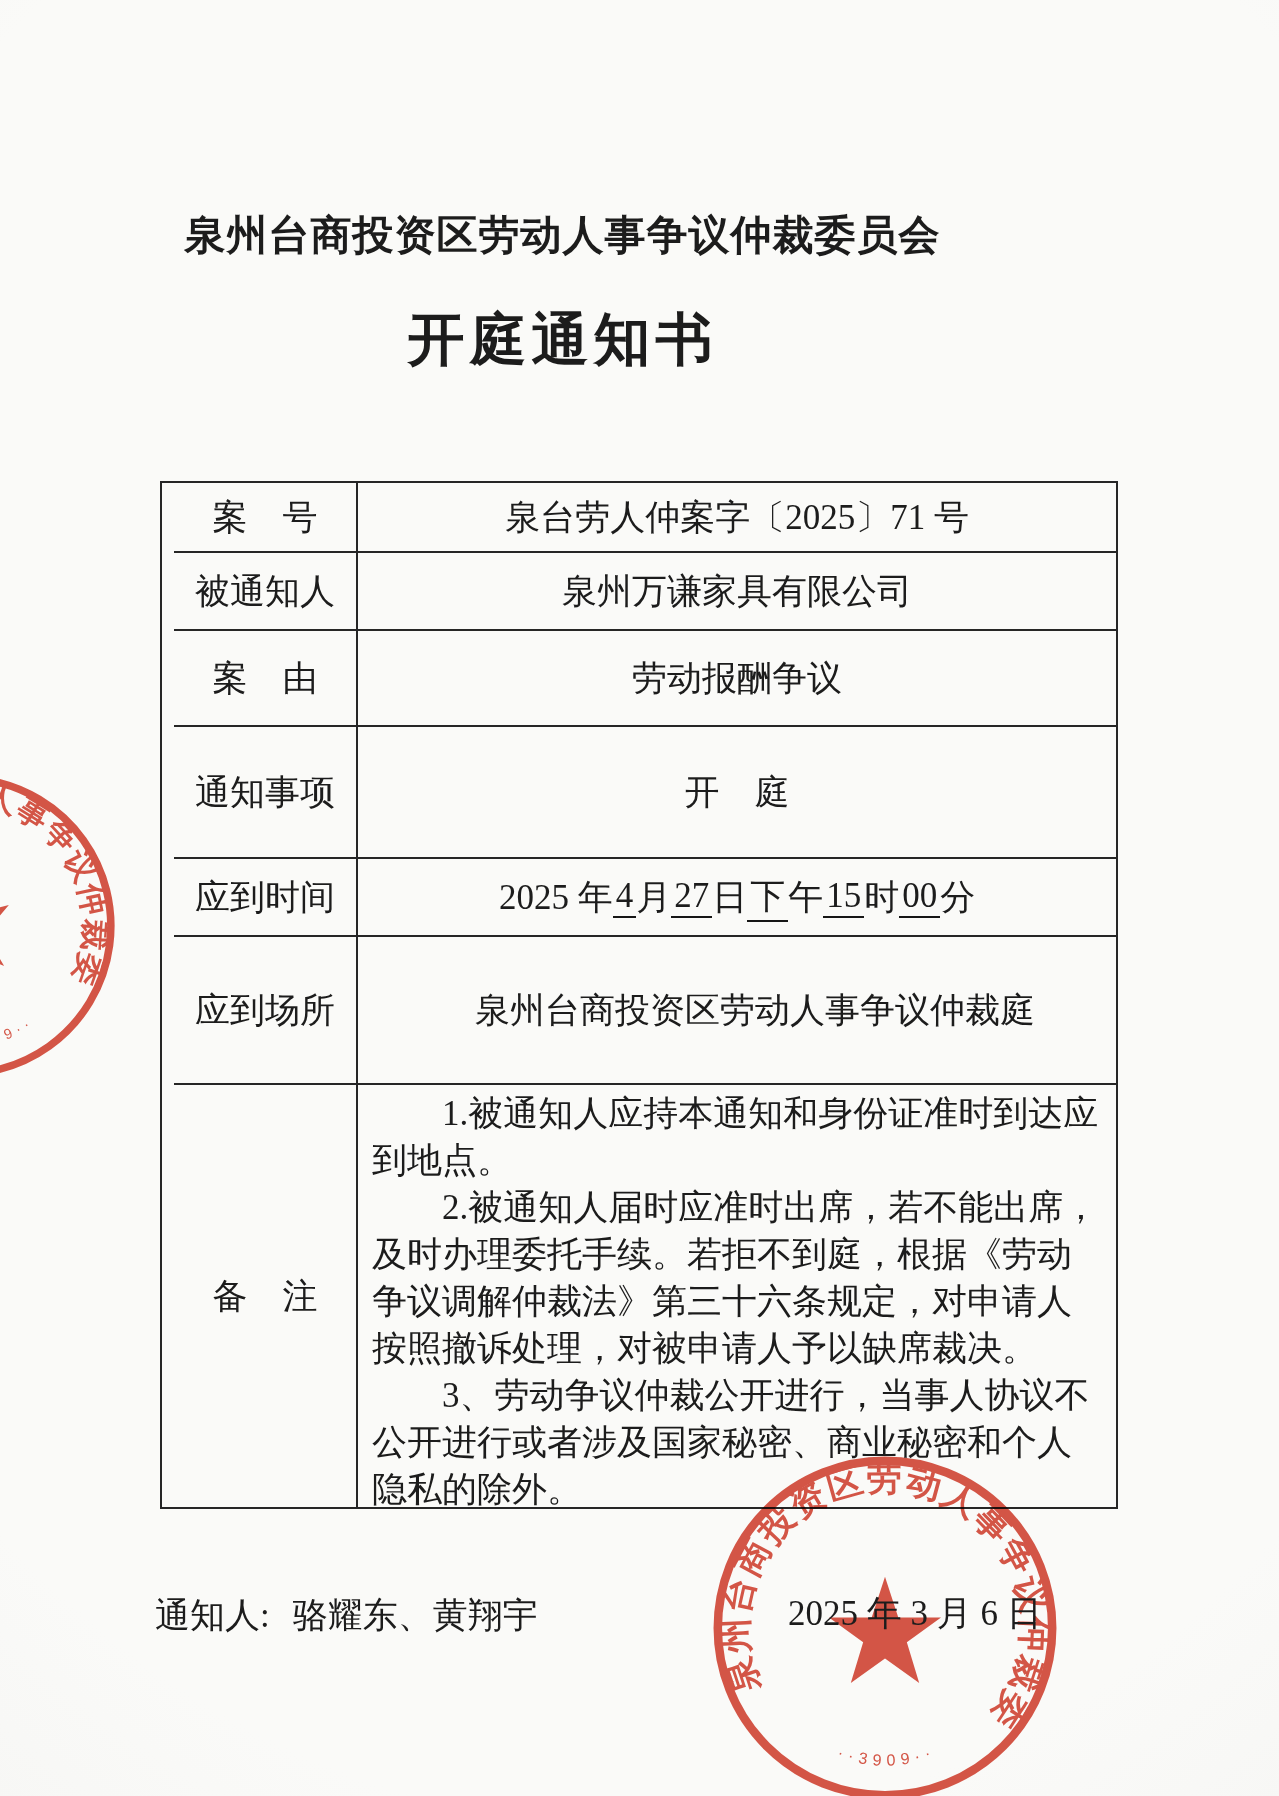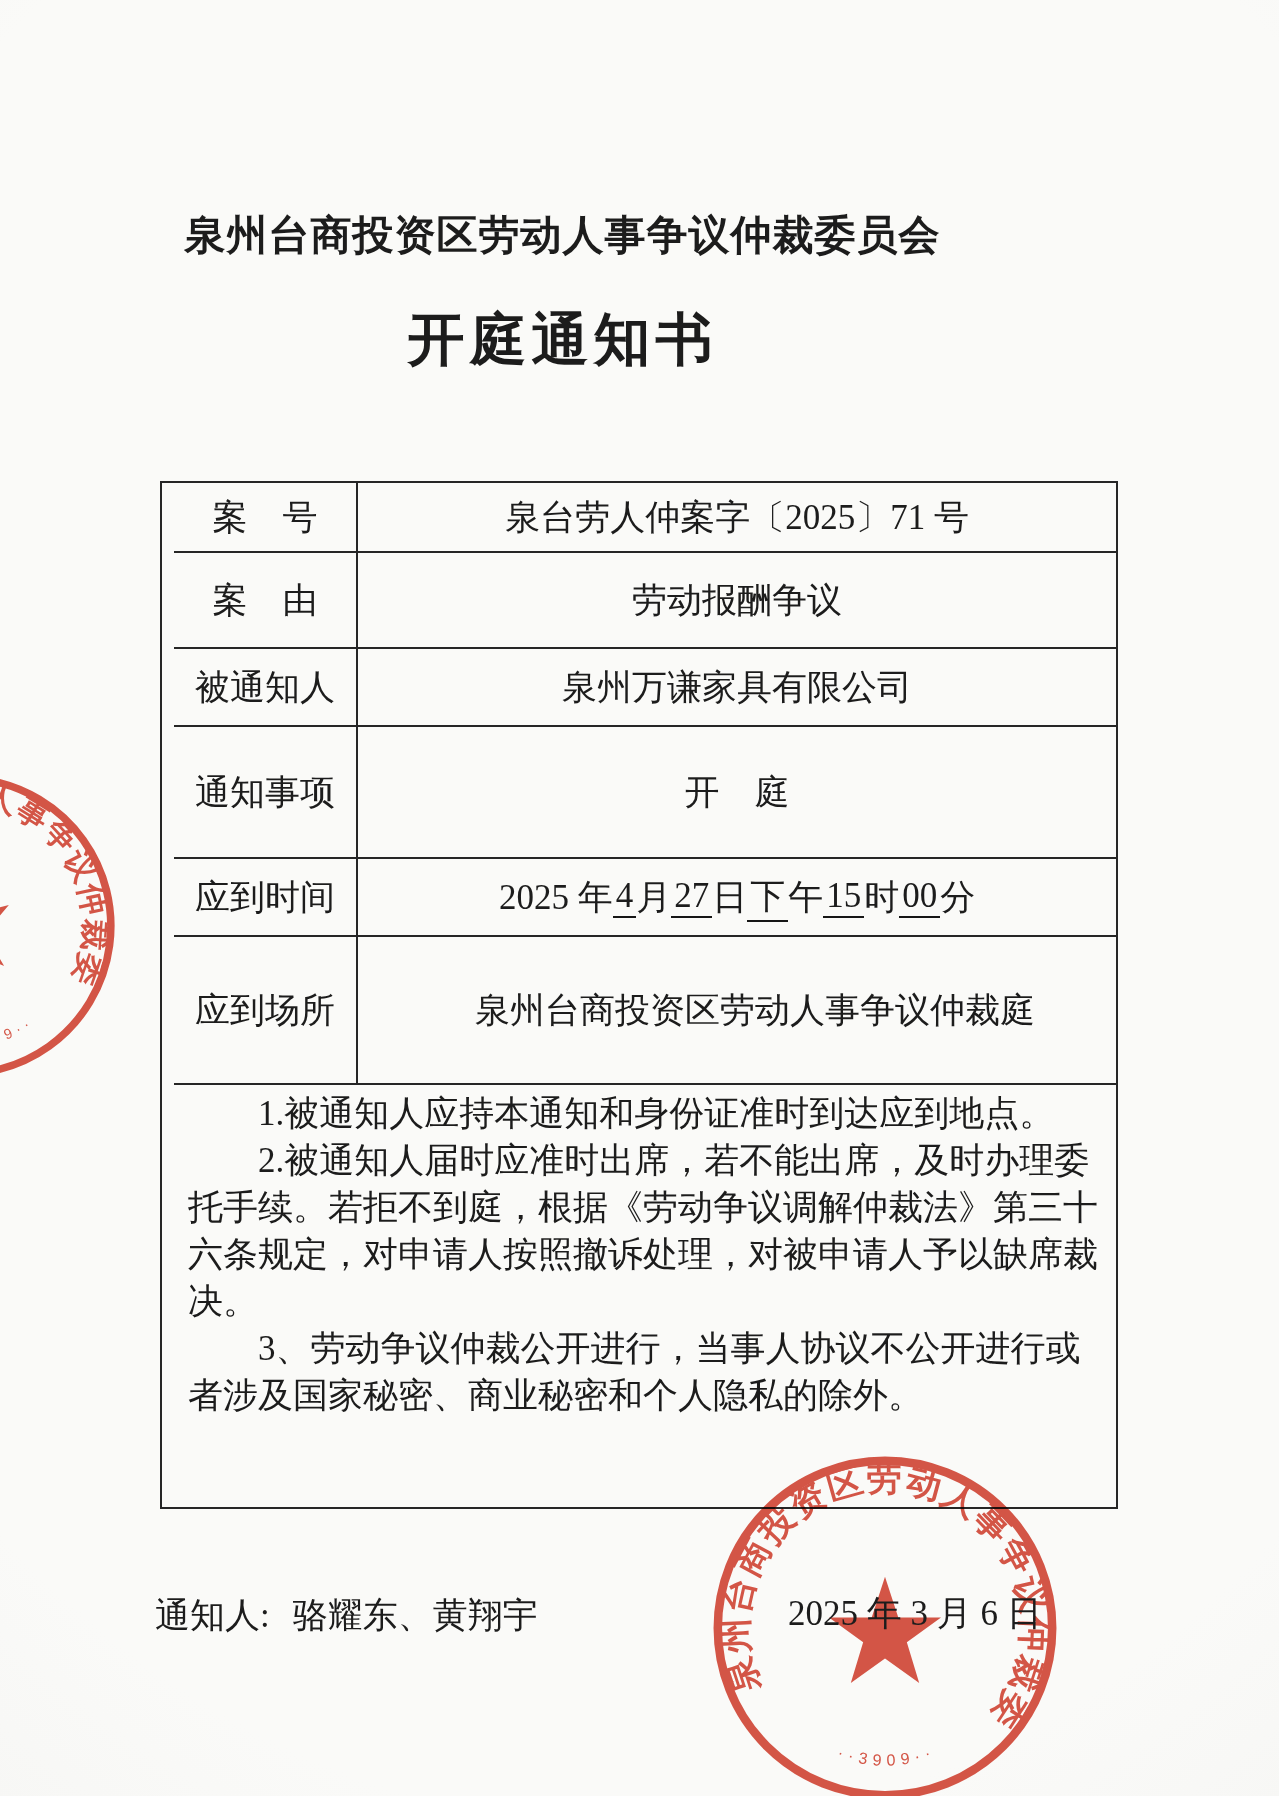--- a/index.html
+++ b/index.html
@@ -69,28 +69,28 @@
 <div class="org-title">泉州台商投资区劳动人事争议仲裁委员会</div>
 <div class="doc-title">开庭通知书</div>
 
 <div class="notice-table">
 
   <div class="t-row r1">
     <div class="t-label">案　号</div>
     <div class="t-value">泉台劳人仲案字〔2025〕71 号</div>
   </div>
 
+  <div class="t-row r3">
+    <div class="t-label">被通知人</div>
+    <div class="t-value">泉州万谦家具有限公司</div>
+  </div>
+
   <div class="t-row r2">
     <div class="t-label">案　由</div>
     <div class="t-value">劳动报酬争议</div>
-  </div>
-
-  <div class="t-row r3">
-    <div class="t-label">被通知人</div>
-    <div class="t-value">泉州万谦家具有限公司</div>
   </div>
 
   <div class="t-row r4">
     <div class="t-label">通知事项</div>
     <div class="t-value">开　庭</div>
   </div>
 
   <div class="t-row r5">
     <div class="t-label">应到时间</div>
     <div class="t-value">
@@ -107,20 +107,21 @@
         <span> 分</span>
     </div>
   </div>
 
   <div class="t-row r6">
     <div class="t-label">应到场所</div>
     <div class="t-value">泉州台商投资区劳动人事争议仲裁庭</div>
   </div>
 
   <div class="t-row r7">
+    <div class="t-label">备　注</div>
     <div class="t-value remarks">
       <p>1.被通知人应持本通知和身份证准时到达应到地点。</p>
       <p>2.被通知人届时应准时出席，若不能出席，及时办理委托手续。若拒不到庭，根据《劳动争议调解仲裁法》第三十六条规定，对申请人按照撤诉处理，对被申请人予以缺席裁决。</p>
       <p>3、劳动争议仲裁公开进行，当事人协议不公开进行或者涉及国家秘密、商业秘密和个人隐私的除外。</p>
     </div>
   </div>
 
 </div>
 
 <div class="footer-notifier">

